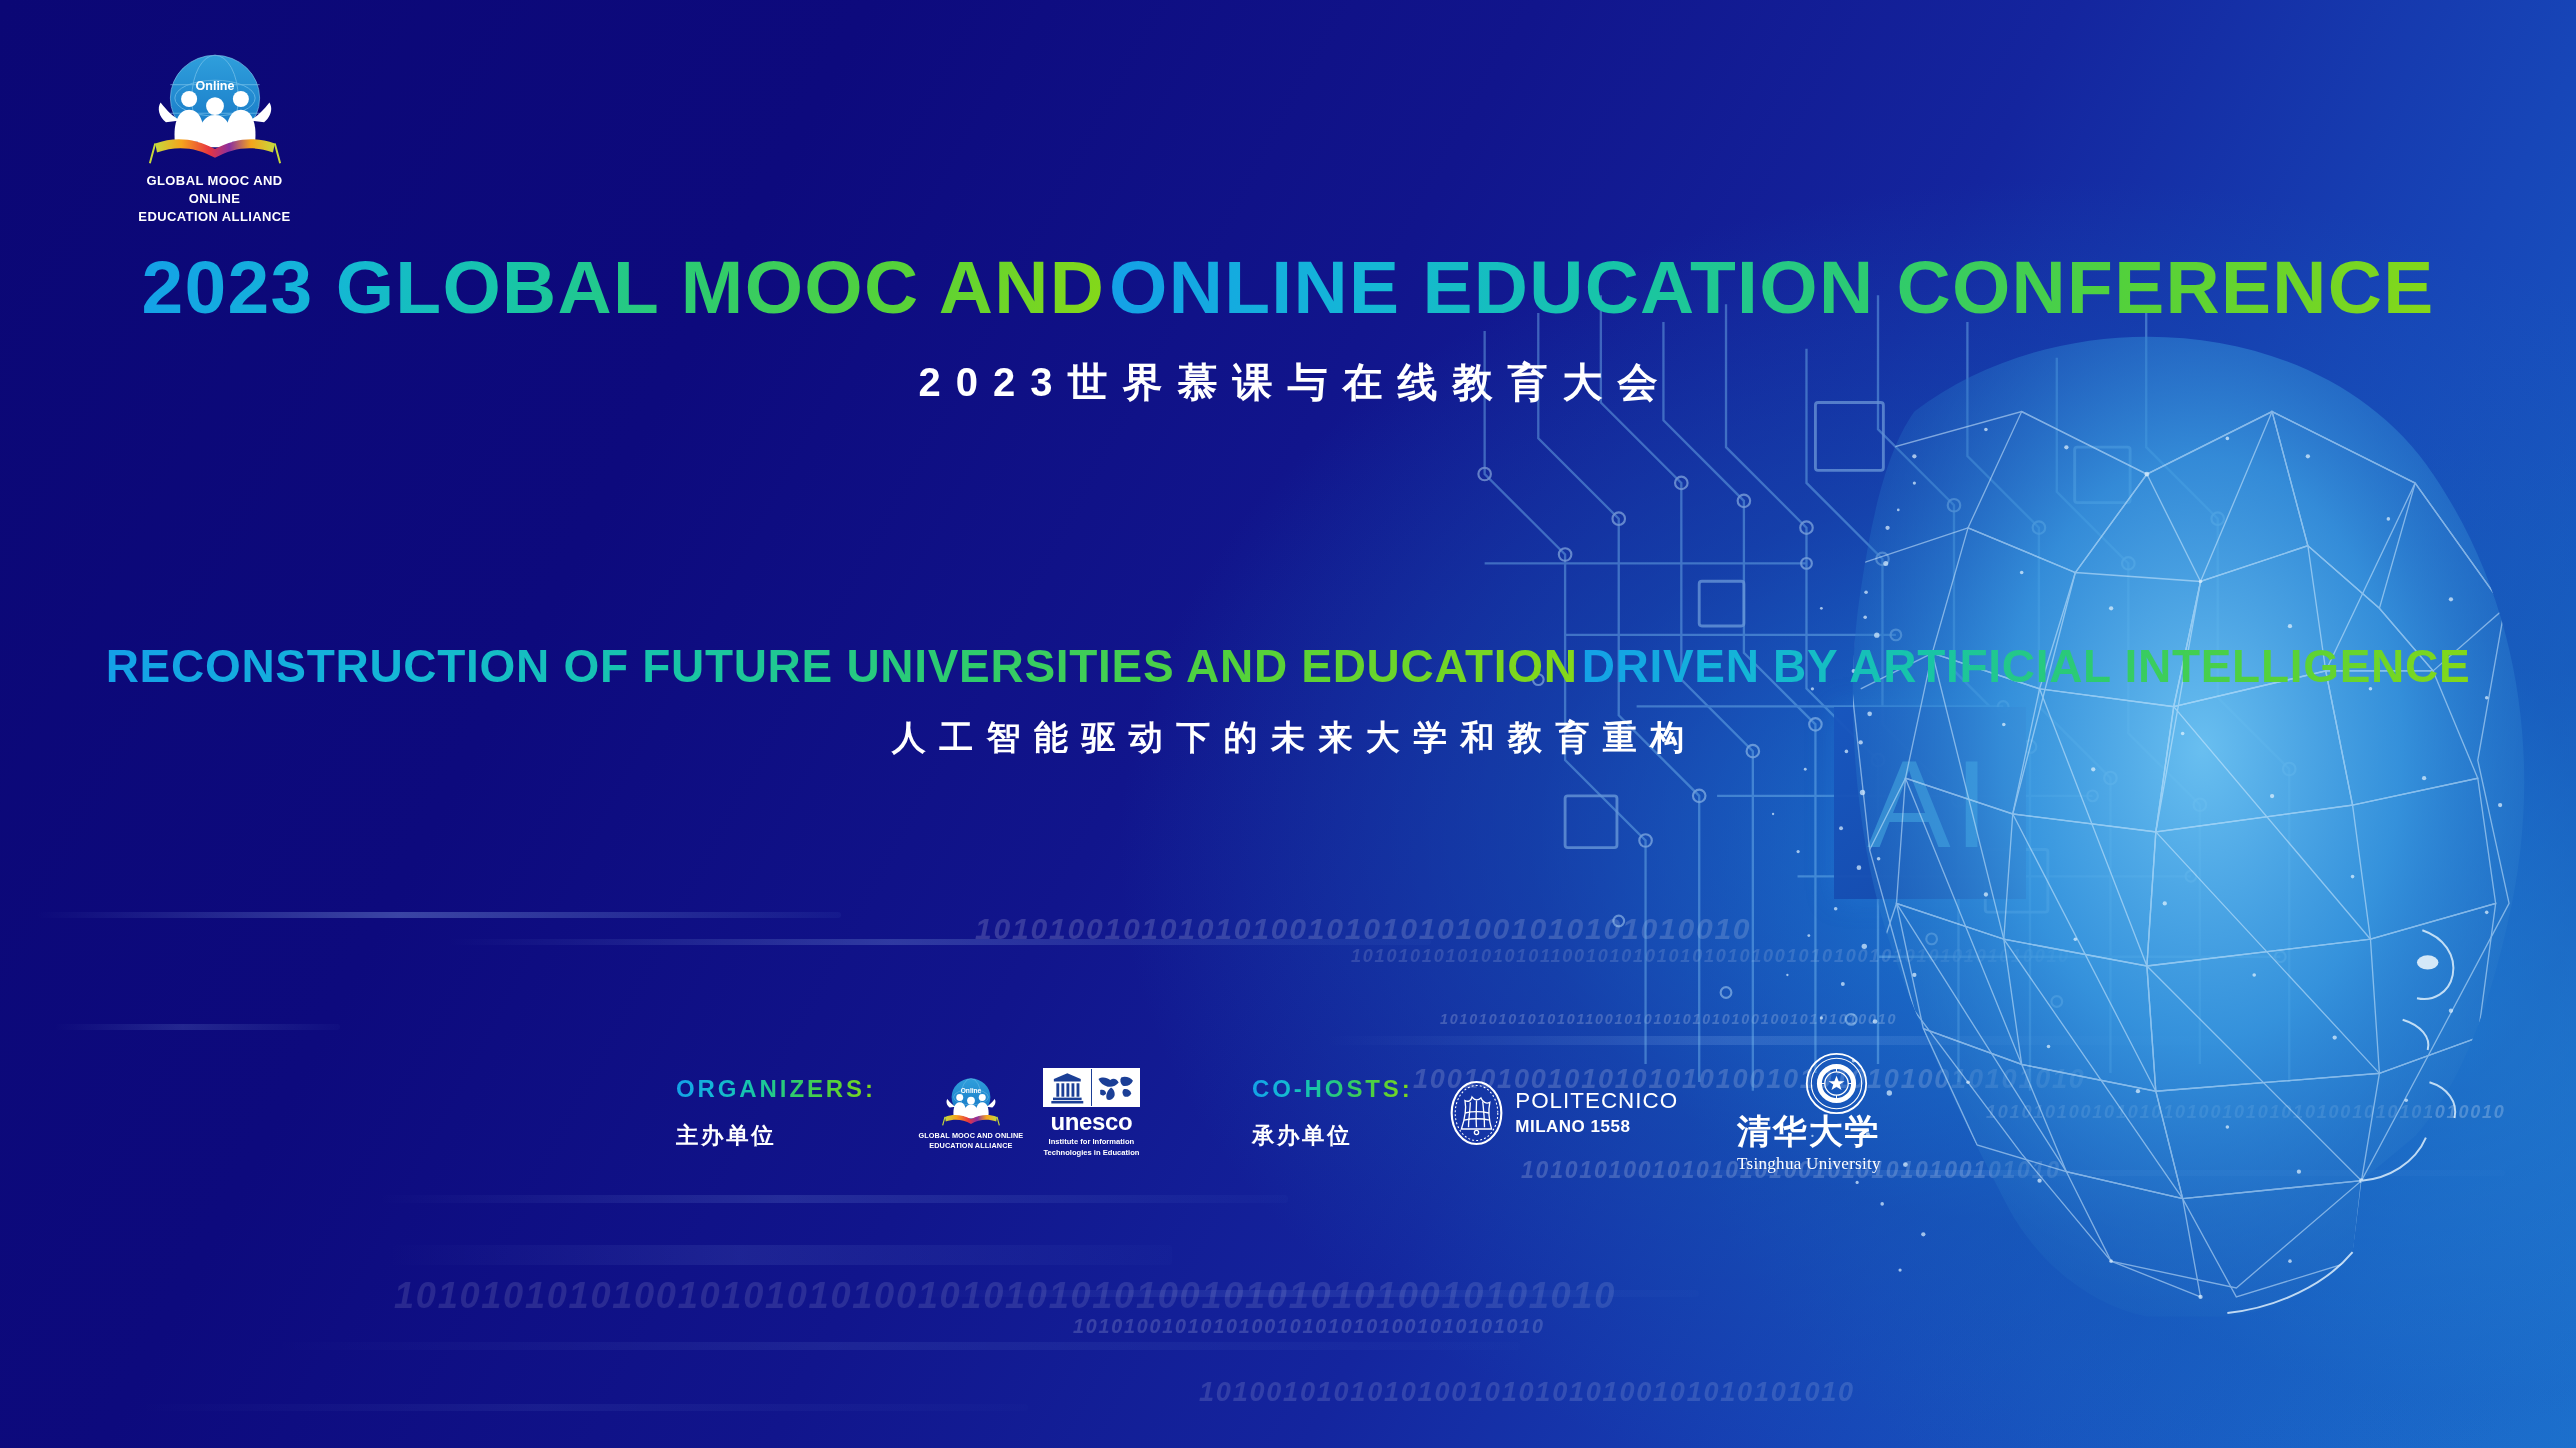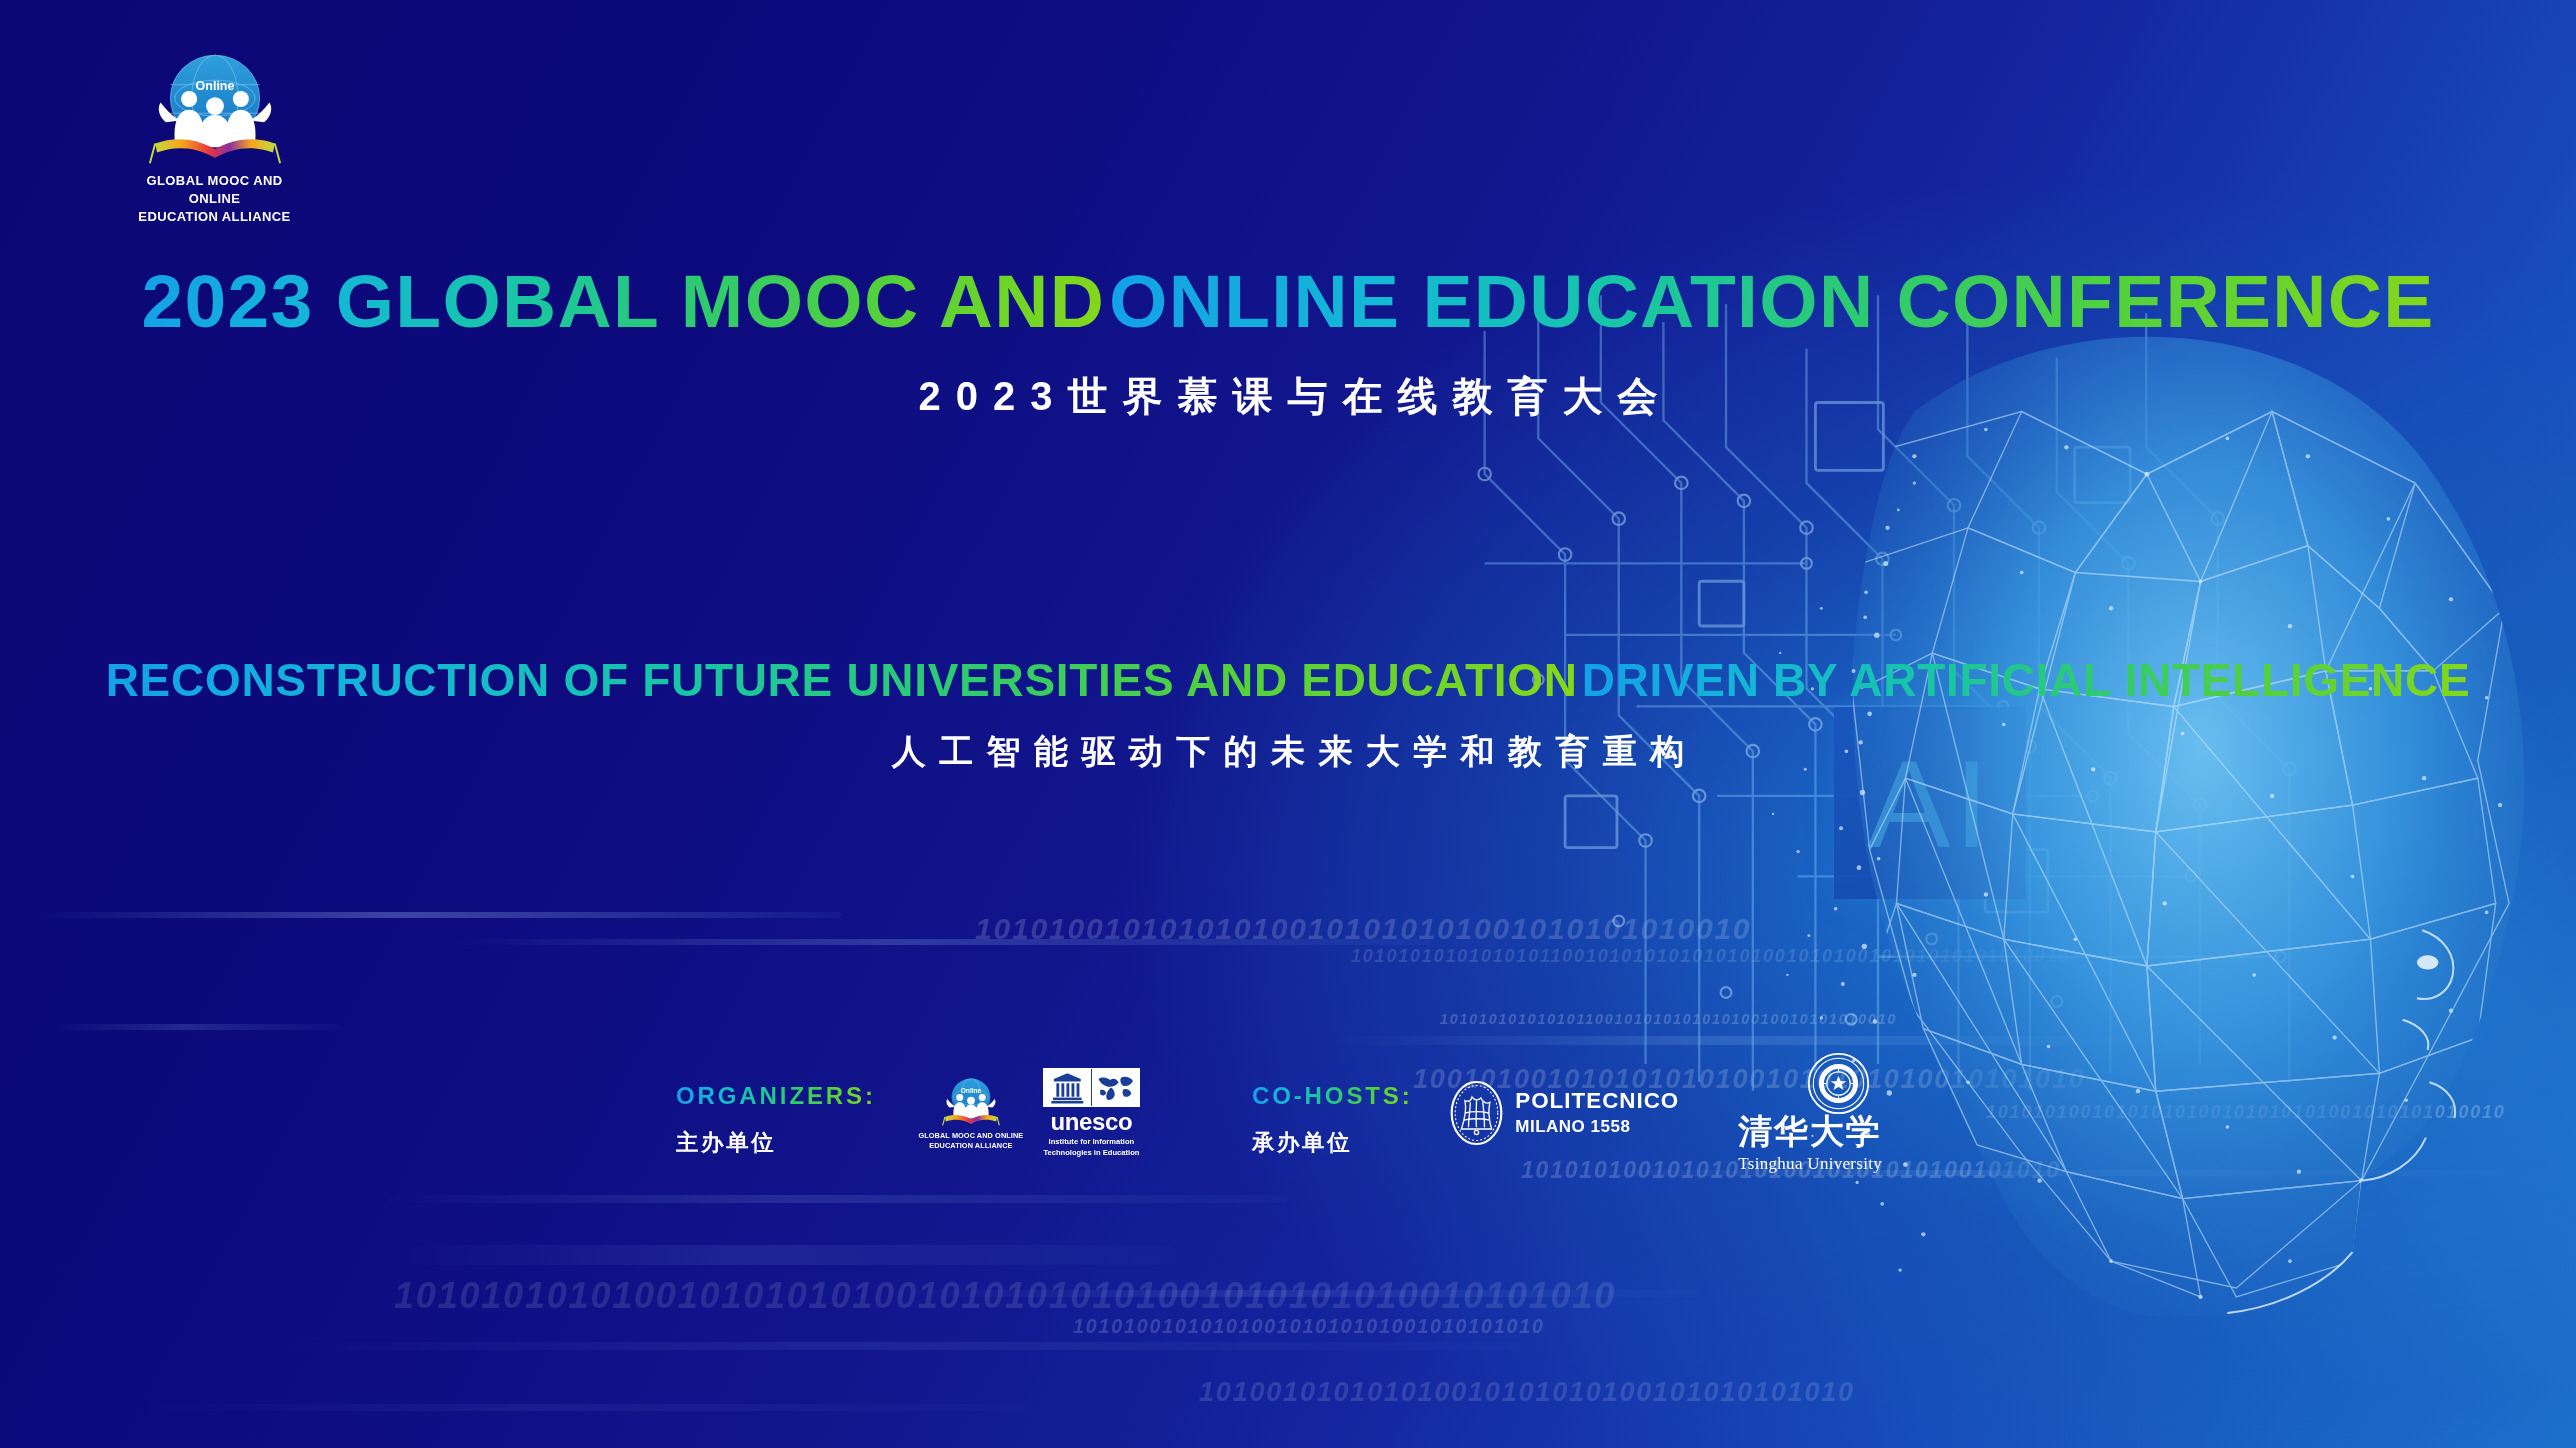--- a/index.html
+++ b/index.html
@@ -52,21 +52,20 @@
     letter-spacing:0.4px;
   }
 
   
   #headline { position:absolute; left:0; right:0; top:243px; text-align:center; }
   .grad-text {
     background-image:linear-gradient(100deg,#14a0e8 0%,#14b7d6 20%,#17c5a8 38%,#2ecb6e 58%,#52d13c 76%,#86d818 100%);
     -webkit-background-clip:text; background-clip:text;
     -webkit-text-fill-color:transparent; color:transparent;
     display:inline-block;
-    margin-top:14px;
   }
   .h1line {
     font-size:75px; font-weight:700; line-height:1.18;
     letter-spacing:1.3px;
   }
   #cn-title {
     margin-top:23px; font-size:40px; font-weight:700; color:#ffffff;
     letter-spacing:15px; text-indent:15px;
     font-family:"Liberation Sans","DejaVu Sans",sans-serif;
   }
@@ -108,21 +107,21 @@
   .unesco .boxes > div { flex:1; position:relative; }
   .unesco .boxes .sep { flex:0 0 1.8px; background:#1b3f96; }
   .unesco .word { text-align:center; font-size:24px; font-weight:700; color:#fff;
                   letter-spacing:-0.4px; line-height:1; margin-top:3.6px; }
   .unesco .sub { text-align:center; font-size:7.6px; font-weight:700; color:#fff;
                  line-height:1.4; margin-top:2.7px; }
 
   
   .polimi { display:flex; align-items:center; }
   .polimi .seal { width:55px; height:68px; margin-right:11.6px; }
-  .polimi .t1 { font-size:22.4px; font-weight:700; color:#fff; letter-spacing:1px; line-height:1.05; }
+  .polimi .t1 { font-size:22.4px; font-weight:400; color:#fff; letter-spacing:1px; line-height:1.05; }
   .polimi .t2 { font-size:17px; font-weight:700; color:#fff; letter-spacing:0.5px; margin-top:3.6px; }
 
   
   .tsinghua { display:flex; align-items:flex-end;flex-direction:column; }
   .tsinghua .seal { width:63px; height:63px; margin-right:12.5px; }
   .tsinghua .cn {
     font-size:34px; font-weight:700; color:#fff; line-height:1;
     font-family:"Liberation Serif","DejaVu Serif",serif; letter-spacing:1.8px;
   }
   .tsinghua .en {

